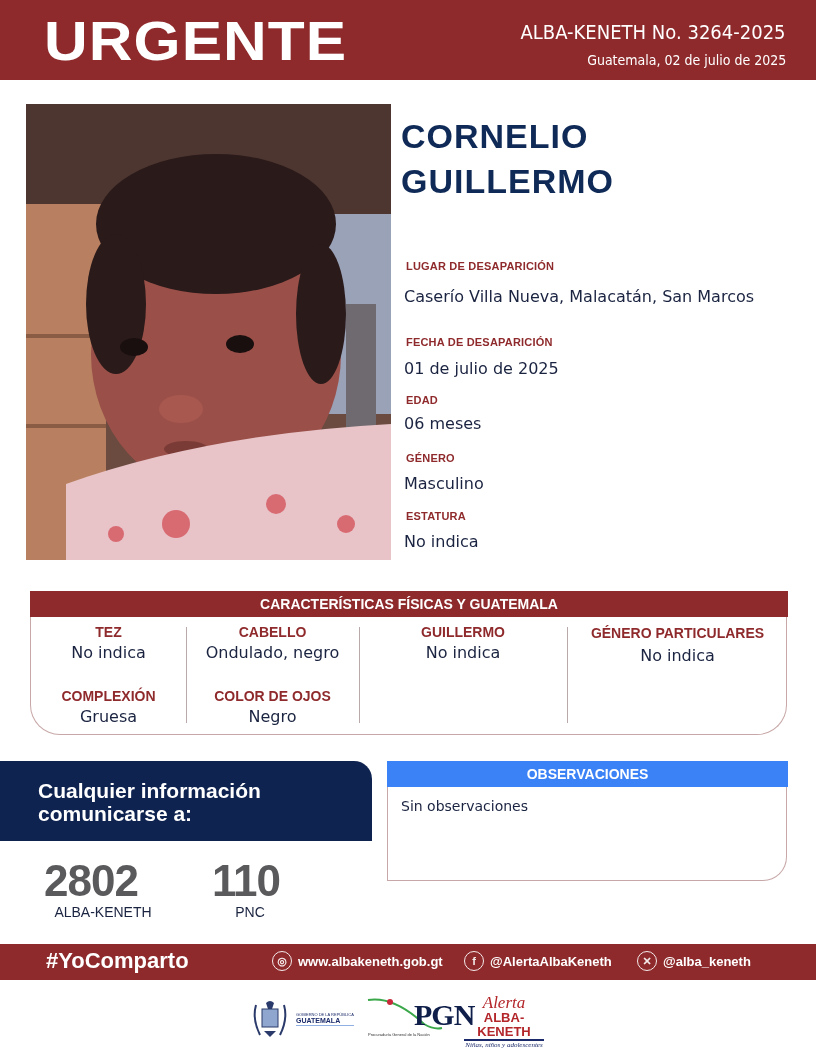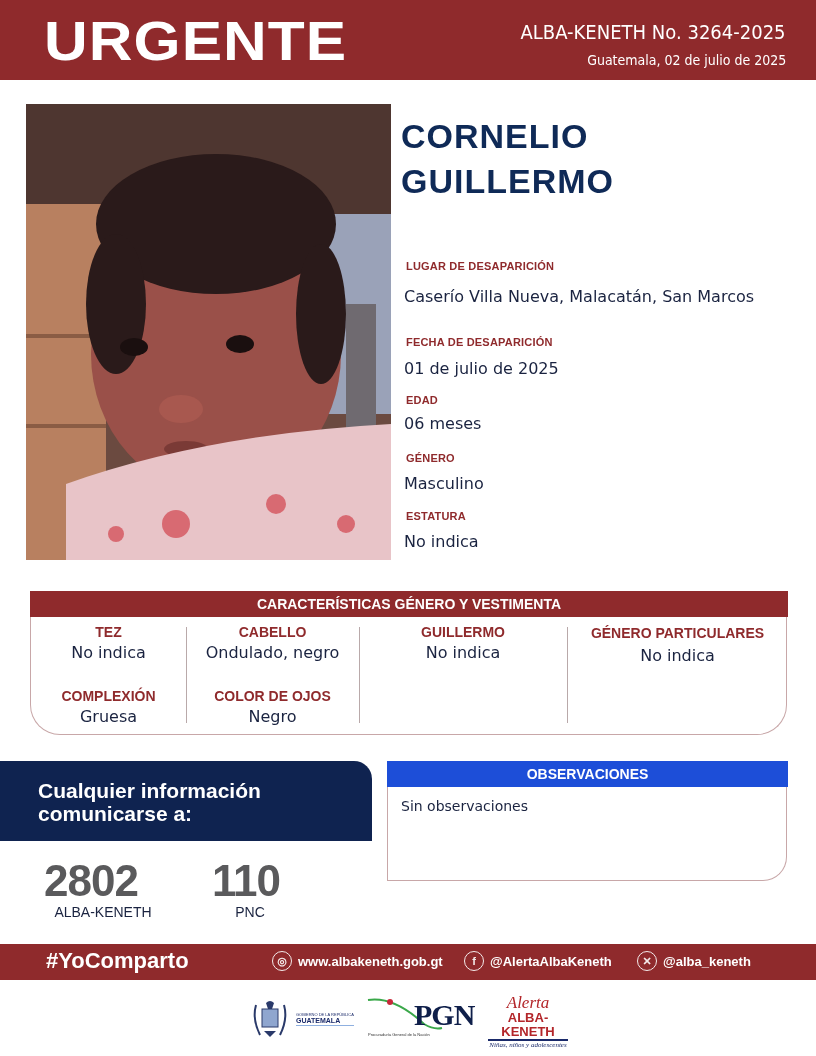--- a/index.html
+++ b/index.html
@@ -25,38 +25,38 @@
     .col-sep { position: absolute; top: 36px; width: 1px; height: 96px; background: #b9a9aa; }
     .c-label { position: absolute; font-family: "Liberation Sans", sans-serif; font-weight: 900; font-size: 14px; color: #8f2a2c; text-align: center; white-space: nowrap; }
     .c-value { position: absolute; font-family: "DejaVu Sans", sans-serif; font-size: 16px; color: #1a2340; text-align: center; white-space: nowrap; }
 
     .contact-banner { position: absolute; left: 0; top: 761px; width: 372px; height: 80px; background: #0f2350; border-radius: 0 18px 0 0; }
     .contact-text { position: absolute; left: 38px; top: 779px; font-family: "Liberation Sans", sans-serif; font-weight: 700; font-size: 21px; line-height: 23px; color: #ffffff; }
     .phone-num { position: absolute; top: 856px; font-family: "Liberation Sans", sans-serif; font-weight: 900; font-size: 44px; color: #5a5a5c; letter-spacing: -1px; }
     .phone-label { position: absolute; top: 904px; font-family: "Liberation Sans", sans-serif; font-size: 14px; color: #1a2340; text-align: center; }
 
     .obs { position: absolute; left: 387px; top: 761px; width: 400px; height: 120px; border: 1px solid #c8a7a8; border-top: none; border-radius: 0 0 24px 0; }
-    .obs-head { position: absolute; left: -1px; top: 0; width: 401px; height: 26px; background: #1d4ed8; color: #ffffff; text-align: center; font-family: "Liberation Sans", sans-serif; font-weight: 900; font-size: 14px; line-height: 26px; }
+    .obs-head { position: absolute; left: -1px; top: 0; width: 401px; height: 26px; background: #3b82f6; color: #ffffff; text-align: center; font-family: "Liberation Sans", sans-serif; font-weight: 900; font-size: 14px; line-height: 26px; }
     .obs-text { position: absolute; left: 13px; top: 37px; font-family: "DejaVu Sans", sans-serif; font-size: 14px; color: #1a2340; }
 
     .footer-bar { position: absolute; left: 0; top: 944px; width: 816px; height: 36px; background: #8f2a2c; }
     .hashtag { position: absolute; left: 46px; top: 948px; font-family: "Liberation Sans", sans-serif; font-weight: 900; font-size: 22px; color: #ffffff; }
     .social { position: absolute; top: 951px; display: flex; align-items: center; gap: 6px; font-family: "Liberation Sans", sans-serif; font-size: 13px; font-weight: 700; color: #ffffff; white-space: nowrap; }
     .social .ic { width: 20px; height: 20px; border: 1.5px solid #ffffff; border-radius: 50%; display: inline-flex; align-items: center; justify-content: center; font-size: 11px; line-height: 1; opacity: 0.9; }
 
     .logos { position: absolute; top: 994px; height: 50px; }
     .logo-gob { left: 250px; width: 110px; display: flex; align-items: center; gap: 6px; }
     .logo-gob .crest { width: 40px; height: 44px; }
     .logo-gob .txt { font-family: "Liberation Sans", sans-serif; color: #1a2a6a; }
     .logo-gob .txt .s { font-size: 4px; display: block; }
     .logo-gob .txt .b { font-size: 7px; font-weight: 700; display: block; border-bottom: 1px solid #8fb0e0; padding-bottom: 1px; }
     .logo-pgn { left: 364px; width: 80px; }
     .logo-pgn .t { position: absolute; left: 6px; top: 4px; font-family: "Liberation Serif", serif; font-weight: 700; font-size: 30px; color: #0f1f4a; letter-spacing: -1px; margin-left: 44px; }
     .logo-pgn .sub { position: absolute; left: 4px; top: 38px; font-size: 4px; color: #333; font-family: "Liberation Sans", sans-serif; white-space: nowrap; }
-    .logo-ak { left: 464px; width: 80px; text-align: center; margin-left: 24px; }
+    .logo-ak { left: 464px; width: 80px; text-align: center; }
     .logo-ak .a1 { font-family: "Liberation Serif", serif; font-style: italic; font-size: 17px; color: #b3262a; line-height: 17px; }
     .logo-ak .a2 { font-family: "Liberation Sans", sans-serif; font-weight: 900; font-size: 13px; color: #b3262a; line-height: 14px; border-bottom: 2px solid #1a2a6a; }
     .logo-ak .a3 { font-family: "Liberation Serif", serif; font-style: italic; font-size: 7px; color: #1a2a6a; }
   </style>
 </head>
 <body>
 
 <div class="header"></div>
 <div class="urgente">URGENTE</div>
 <div class="case-no">ALBA-KENETH No. 3264-2025</div>
@@ -101,21 +101,21 @@
 <div class="field-label" style="top:394px">EDAD</div>
 <div class="field-value" style="top:414px">06 meses</div>
 
 <div class="field-label" style="top:452px">GÉNERO</div>
 <div class="field-value" style="top:474px">Masculino</div>
 
 <div class="field-label" style="top:510px">ESTATURA</div>
 <div class="field-value" style="top:532px">No indica</div>
 
 <div class="chars">
-  <div class="chars-head">CARACTERÍSTICAS GÉNERO Y VESTIMENTA</div>
+  <div class="chars-head">CARACTERÍSTICAS FÍSICAS Y GUATEMALA</div>
   <div class="col-sep" style="left:155px"></div>
   <div class="col-sep" style="left:328px"></div>
   <div class="col-sep" style="left:536px"></div>
 
   <div class="c-label" style="left:0;width:155px;top:33px">TEZ</div>
   <div class="c-value" style="left:0;width:155px;top:52px">No indica</div>
 
   <div class="c-label" style="left:155px;width:173px;top:33px">CABELLO</div>
   <div class="c-value" style="left:155px;width:173px;top:52px">Ondulado, negro</div>
 

